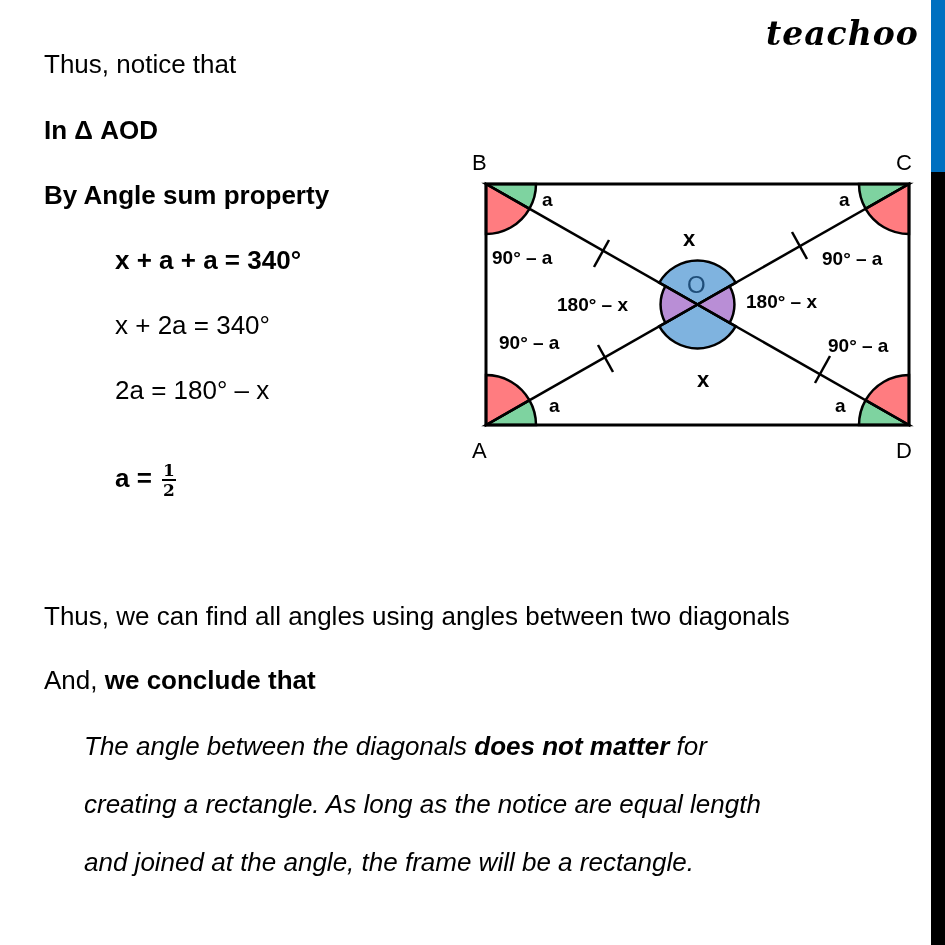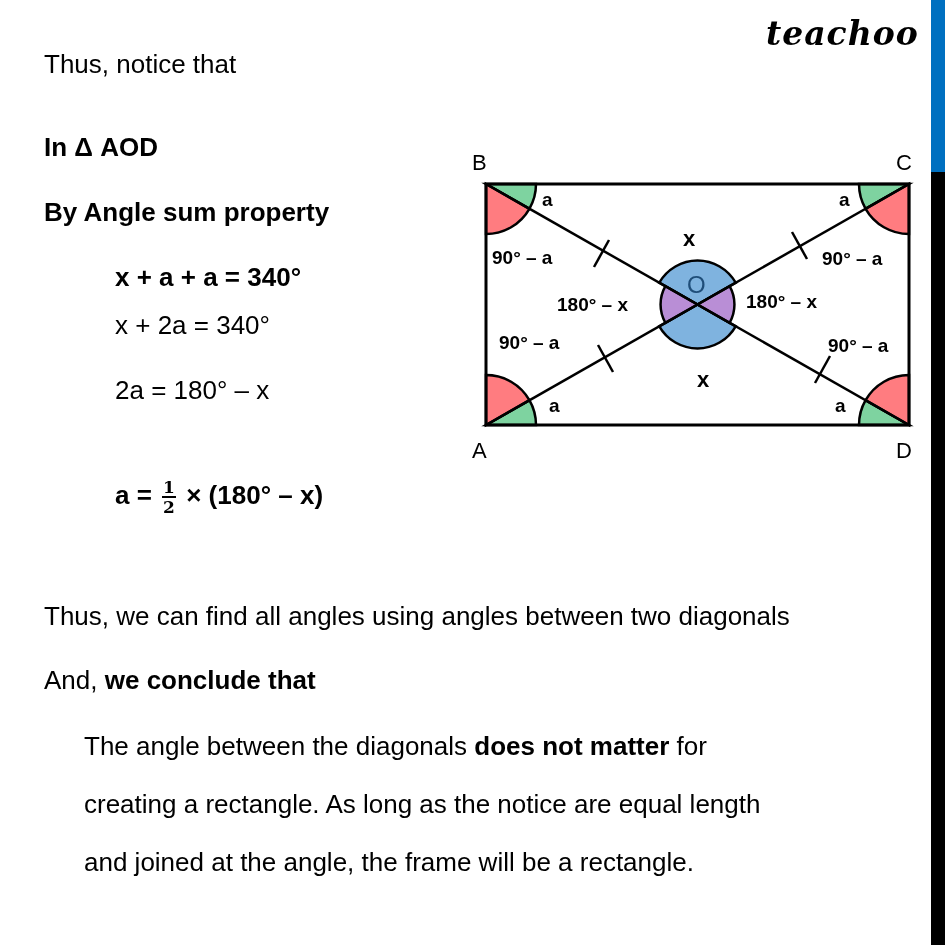--- a/index.html
+++ b/index.html
@@ -4,23 +4,23 @@
   <style>
     html, body { margin: 0; padding: 0; }
     body {
       width: 945px; height: 945px; position: relative; overflow: hidden;
       background: #ffffff; color: #000;
       font-family: "Liberation Sans", "DejaVu Sans", sans-serif;
     }
     .line {
       position: absolute; left: 44px; font-size: 26px; line-height: 30px; white-space: nowrap;
     }
-    .b { font-weight: bold; margin-top: 17px; }
+    .b { font-weight: bold; }
     .indent { left: 115px; }
-    .italic-block { position: absolute; left: 84px; font-size: 26px; line-height: 30px; white-space: nowrap; }
+    .italic-block { position: absolute; left: 84px; font-size: 26px; line-height: 30px; font-style: italic; white-space: nowrap; }
     .logo {
       position: absolute; left: 766px; top: 14px; font-size: 33px; font-weight: bold; font-style: italic;
       font-family: "DejaVu Serif", serif; letter-spacing: 1px;
     }
     .sidebar-blue { position: absolute; left: 931px; top: 0; width: 14px; height: 172px; background: #0070c0; }
     .sidebar-black { position: absolute; left: 931px; top: 172px; width: 14px; height: 773px; background: #000; }
     .frac { display: inline-block; vertical-align: middle; text-align: center; font-size: 17px; line-height: 18px; font-family: "DejaVu Serif", serif; font-weight: bold; margin: 0 3px; }
     .frac span { display: block; }
     .frac .num { border-bottom: 2px solid #000; padding: 0 1px; }
     svg text { font-family: "Liberation Sans", "DejaVu Sans", sans-serif; }
@@ -38,21 +38,20 @@
 <div class="line b" style="top:180px">By Angle sum property</div>
 <div class="line b indent" style="top:245px">x + a + a = 340°</div>
 <div class="line indent" style="top:310px">x + 2a = 340°</div>
 <div class="line indent" style="top:375px">2a = 180° – x</div>
 <div class="line b indent" style="top:461px">
   <span>a =</span>
   <span class="frac">
     <span class="num">1</span>
     <span class="den">2</span>
   </span>
-  <span>× (180° – x)</span>
 </div>
 
 <div class="line" style="top:601px">Thus, we can find all angles using angles between two diagonals</div>
 <div class="line" style="top:665px">
   <span>And,</span>
   <span class="b">we conclude that</span>
 </div>
 
 <div class="italic-block" style="top:731px">
   <span>The angle between the diagonals</span>

